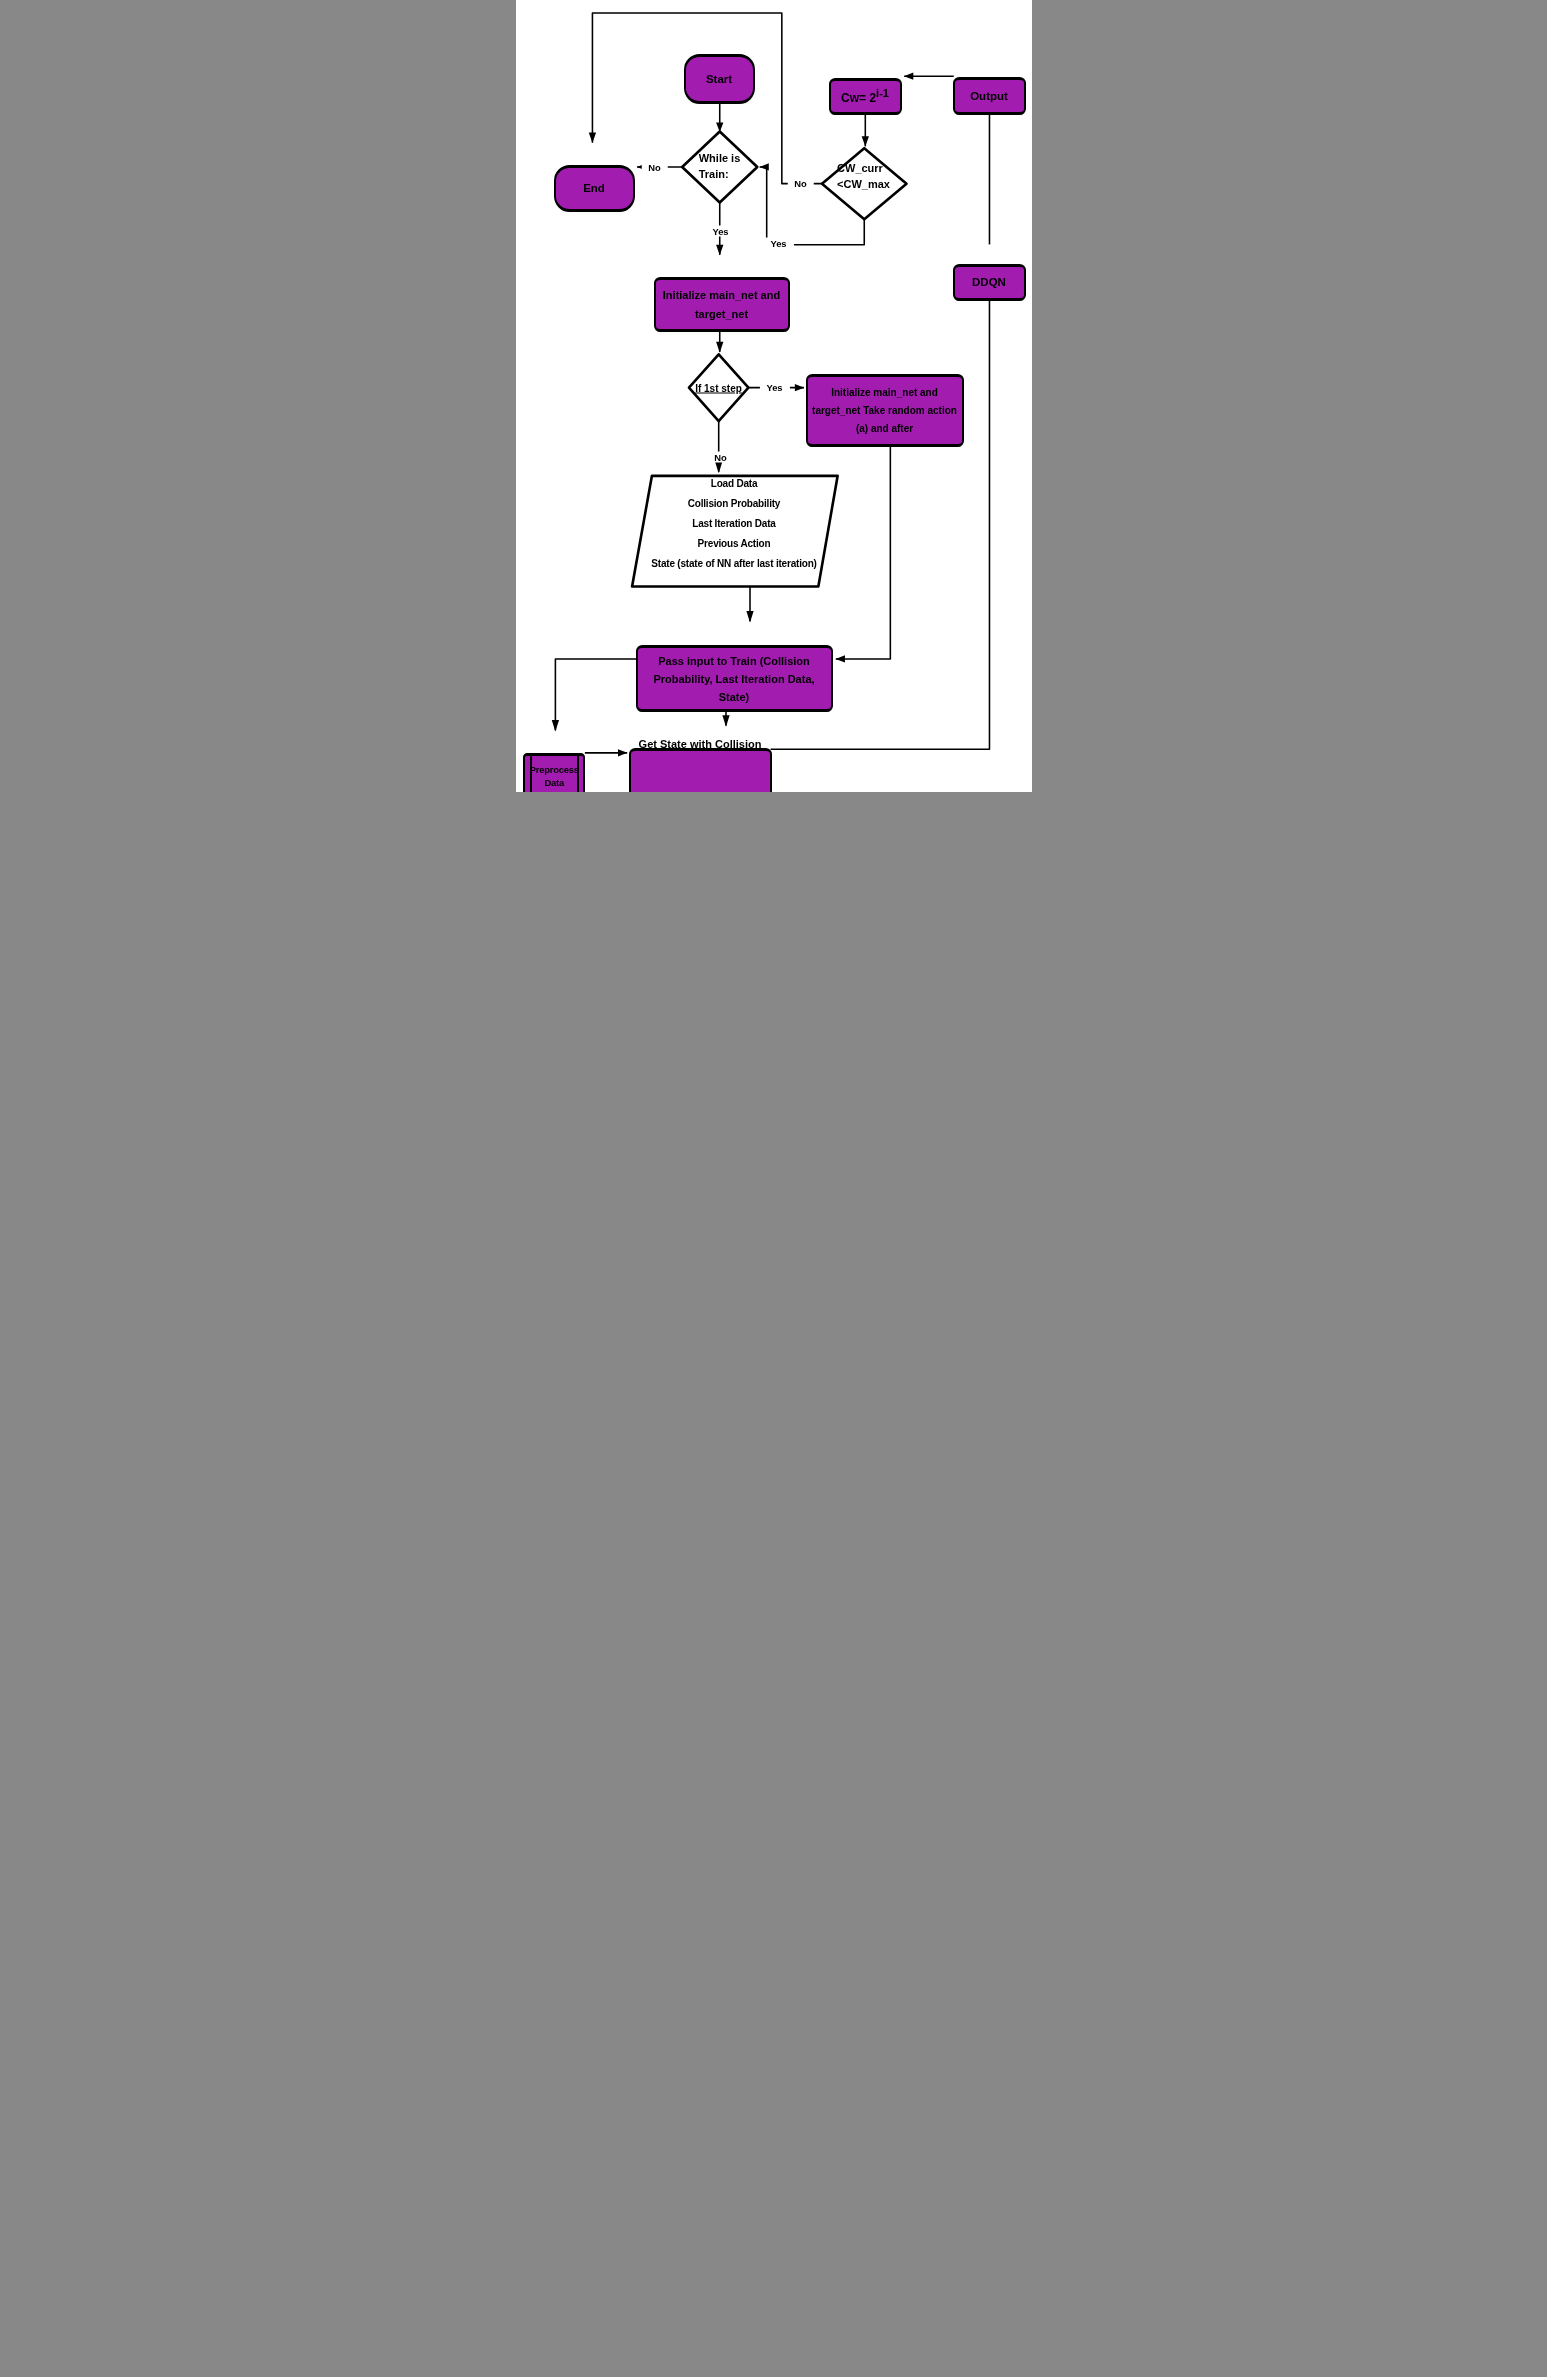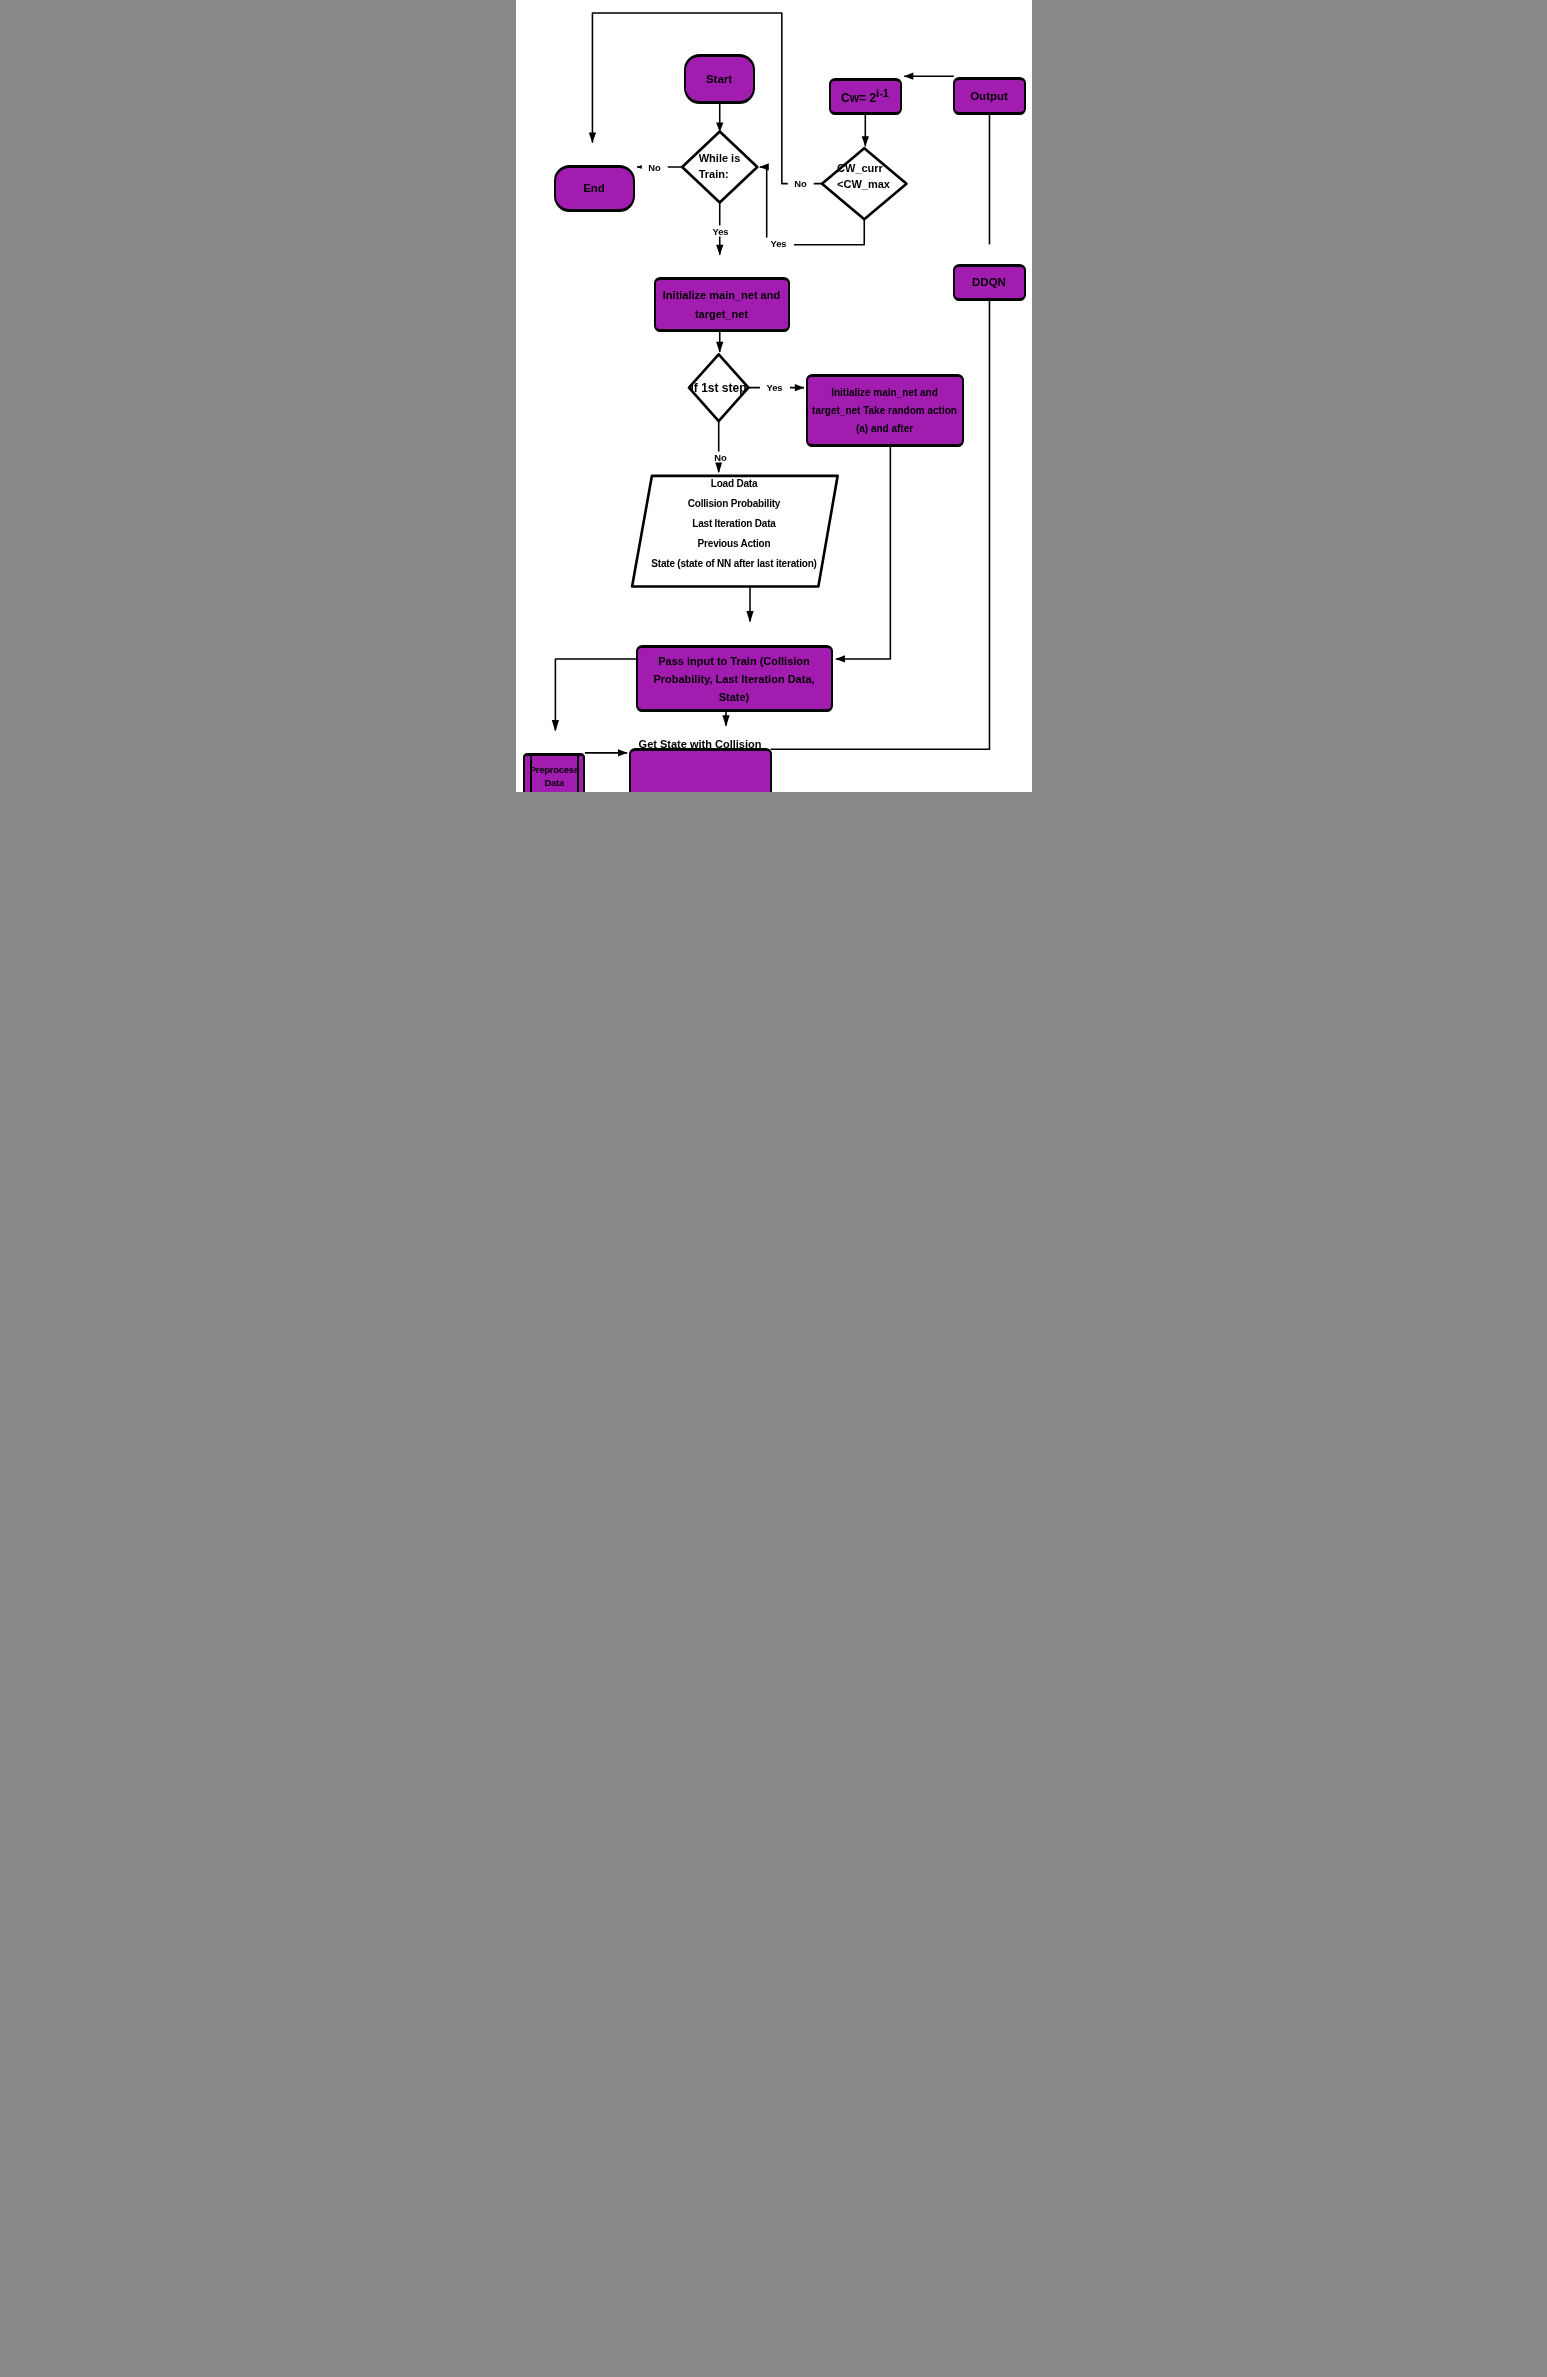--- a/index.html
+++ b/index.html
@@ -33,21 +33,21 @@
   .getstate-box{font-size:11px;line-height:17px;gap:47px;}
   .preprocess-box{font-size:9.4px;line-height:13px;letter-spacing:-0.2px;border-radius:4.2px;}
   .inner-line{position:absolute;top:0;bottom:0;width:2.1px;background:#000;}
   .inner-line.left{left:4.7px;}
   .inner-line.right{right:4.7px;}
   .overlay-label{
     position:absolute;transform:translate(-50%,-50%);
     font-weight:bold;white-space:nowrap;
   }
   .diamond-text{font-size:11px;line-height:16px;}
-  .if-text{font-size:12px;}
+  .if-text{font-size:10px;text-decoration:underline;}
   .para-text{
     position:absolute;left:114px;top:474px;width:209px;
     font-weight:bold;text-align:center;font-size:10px;line-height:20px;
     letter-spacing:-0.2px;
   }
   .edge-label{
     position:absolute;transform:translate(-50%,-50%);
     font-weight:bold;font-size:9.4px;background:#fff;padding:0 7px;
     white-space:nowrap;
   }

